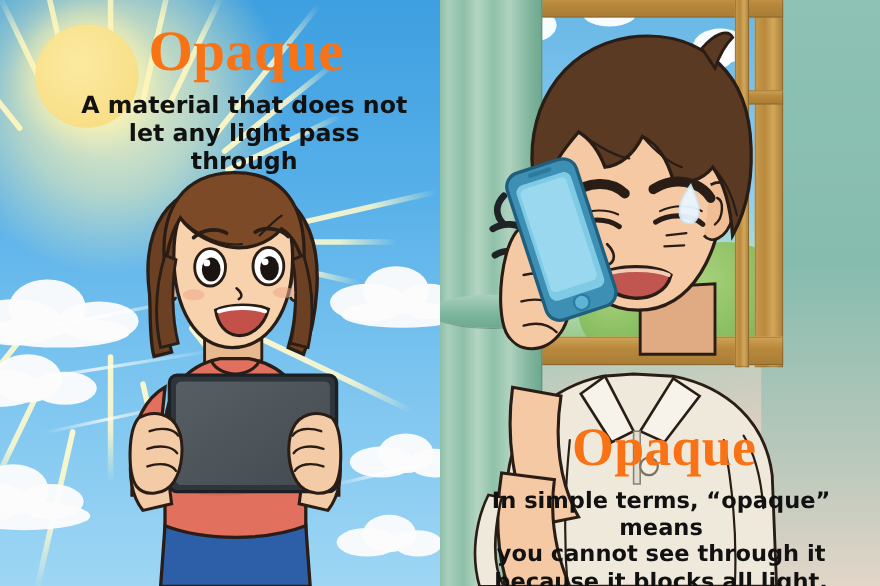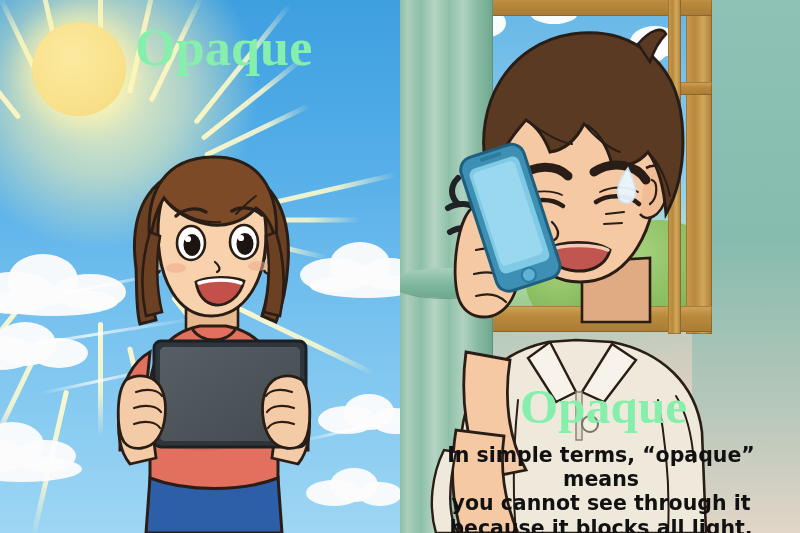--- a/index.html
+++ b/index.html
@@ -122,21 +122,21 @@
     background: linear-gradient(180deg, #a9cfbb 0%, #7fb79f 55%, #6ea88f 100%);
     border-radius: 50% / 45%;
     box-shadow: 0 1px 0 rgba(60,95,78,.4);
   }
 
   
   .title-word {
     position: absolute;
     font-family: "Liberation Serif", serif;
     font-weight: 700;
-    color: #86efac;
+    color: #f97316;
     letter-spacing: .2px;
     white-space: nowrap;
   }
   .body-copy {
     position: absolute;
     font-family: "DejaVu Sans", sans-serif;
     font-weight: 700;
     color: #111;
     text-align: center;
     line-height: 1.18;
@@ -293,20 +293,22 @@
       <path d="M134 408 C146 404 157 406 161 412" class="ink" stroke-width="2.2"></path>
       <path d="M134 424 C146 420 156 422 160 428" class="ink" stroke-width="2.2"></path>
       <path d="M302 380 C288 372 272 376 266 390 C260 404 262 426 270 438
                C278 450 296 452 304 442 C312 430 312 392 302 380 Z" fill="#f3cba6" stroke="#2a1d16" stroke-width="2.8"></path>
       <path d="M292 392 C280 388 270 390 266 396" class="ink" stroke-width="2.2"></path>
       <path d="M294 408 C282 404 271 406 267 412" class="ink" stroke-width="2.2"></path>
       <path d="M294 424 C282 420 272 422 268 428" class="ink" stroke-width="2.2"></path>
     </svg>
 
     <div class="title-word" id="left-title">Opaque</div>
+    <div class="body-copy" id="left-body">A material that does not
+let any light pass through</div>
   </div>
 
   <div class="panel" id="panel-right">
 
     <div class="room-wall"></div>
 
     <div class="window-open">
       <div class="win-cloud" style="left:6px;  top:26px; width:54px; height:24px;"></div>
       <div class="win-cloud" style="left:28px; top:14px; width:44px; height:30px;"></div>
       <div class="win-cloud" style="left:170px;top:46px; width:62px; height:26px;"></div>

